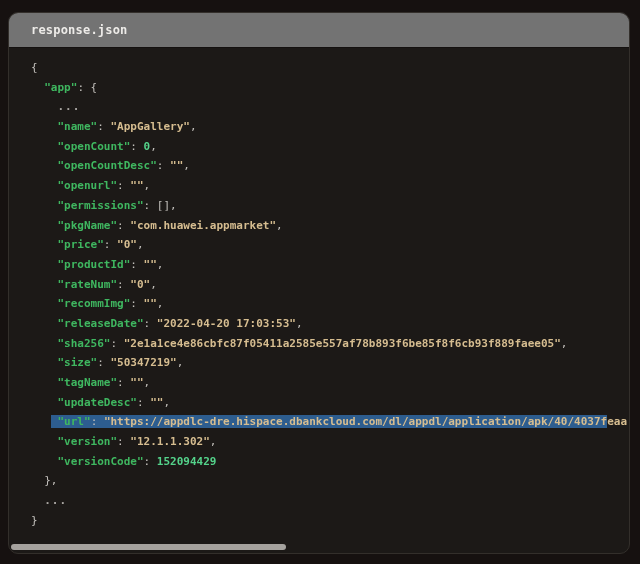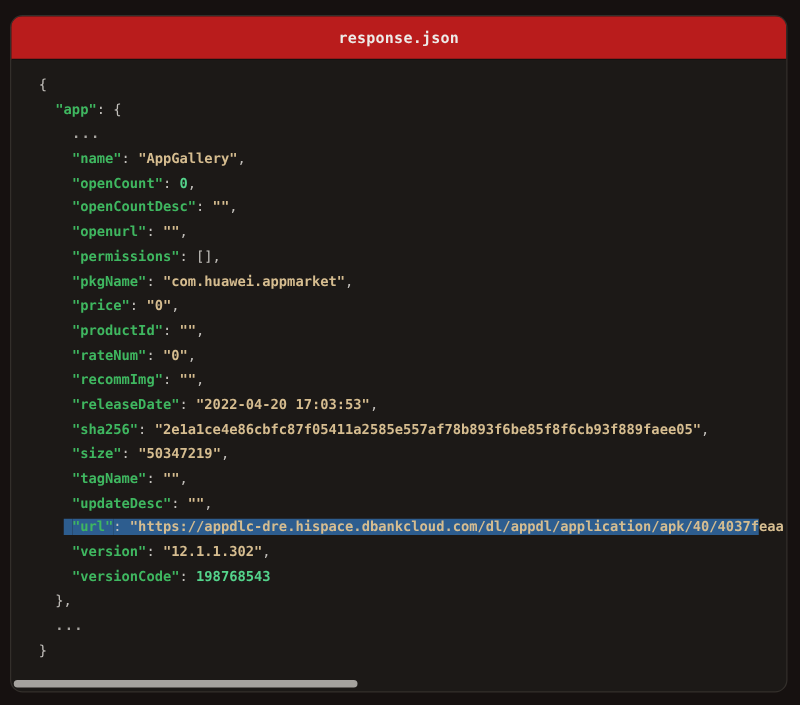--- a/index.html
+++ b/index.html
@@ -14,27 +14,26 @@
     left: 8px; top: 12px;
     width: 622px; height: 542px;
     background: #1c1917;
     border: 1px solid #332f2b;
     border-radius: 10px;
     overflow: hidden;
     box-sizing: border-box;
   }
   .titlebar {
     height: 35px;
-    background: #b91c1c;
+    background: #737373;
     border-bottom: 1px solid #141110;
     display: flex;
     align-items: center;
     padding: 0 22px;
     box-sizing: border-box;
-    justify-content: center;
   }
   .title {
     font: 700 12px "DejaVu Sans Mono", monospace;
     color: #edebe8;
     letter-spacing: 0.2px;
   }
   .code {
     position: absolute;
     top: 36px; left: 0; right: 0; bottom: 14px;
     padding: 9px 0 0 22px;
@@ -79,19 +78,19 @@
       <div class="code-line"><span class="tok-p">    </span><span class="tok-k">"productId"</span><span class="tok-p">: </span><span class="tok-s">""</span><span class="tok-p">,</span></div>
       <div class="code-line"><span class="tok-p">    </span><span class="tok-k">"rateNum"</span><span class="tok-p">: </span><span class="tok-s">"0"</span><span class="tok-p">,</span></div>
       <div class="code-line"><span class="tok-p">    </span><span class="tok-k">"recommImg"</span><span class="tok-p">: </span><span class="tok-s">""</span><span class="tok-p">,</span></div>
       <div class="code-line"><span class="tok-p">    </span><span class="tok-k">"releaseDate"</span><span class="tok-p">: </span><span class="tok-s">"2022-04-20 17:03:53"</span><span class="tok-p">,</span></div>
       <div class="code-line"><span class="tok-p">    </span><span class="tok-k">"sha256"</span><span class="tok-p">: </span><span class="tok-s">"2e1a1ce4e86cbfc87f05411a2585e557af78b893f6be85f8f6cb93f889faee05"</span><span class="tok-p">,</span></div>
       <div class="code-line"><span class="tok-p">    </span><span class="tok-k">"size"</span><span class="tok-p">: </span><span class="tok-s">"50347219"</span><span class="tok-p">,</span></div>
       <div class="code-line"><span class="tok-p">    </span><span class="tok-k">"tagName"</span><span class="tok-p">: </span><span class="tok-s">""</span><span class="tok-p">,</span></div>
       <div class="code-line"><span class="tok-p">    </span><span class="tok-k">"updateDesc"</span><span class="tok-p">: </span><span class="tok-s">""</span><span class="tok-p">,</span></div>
       <div class="code-line"><span class="tok-p">   </span><span class="tok-p sel"> </span><span class="tok-k sel">"url"</span><span class="tok-p sel">: </span><span class="tok-s sel">"https://appdlc-dre.hispace.dbankcloud.com/dl/appdl/application/apk/40/4037f</span><span class="tok-s">eaa</span></div>
       <div class="code-line"><span class="tok-p">    </span><span class="tok-k">"version"</span><span class="tok-p">: </span><span class="tok-s">"12.1.1.302"</span><span class="tok-p">,</span></div>
-      <div class="code-line"><span class="tok-p">    </span><span class="tok-k">"versionCode"</span><span class="tok-p">: </span><span class="tok-n">198768543</span></div>
+      <div class="code-line"><span class="tok-p">    </span><span class="tok-k">"versionCode"</span><span class="tok-p">: </span><span class="tok-n">152094429</span></div>
       <div class="code-line"><span class="tok-p">  },</span></div>
       <div class="code-line"><span class="tok-p">  </span><span class="tok-d">...</span></div>
       <div class="code-line"><span class="tok-p">}</span></div>
     </div>
   <div class="scroll-thumb"></div>
 </div>
 
 </body></html>

